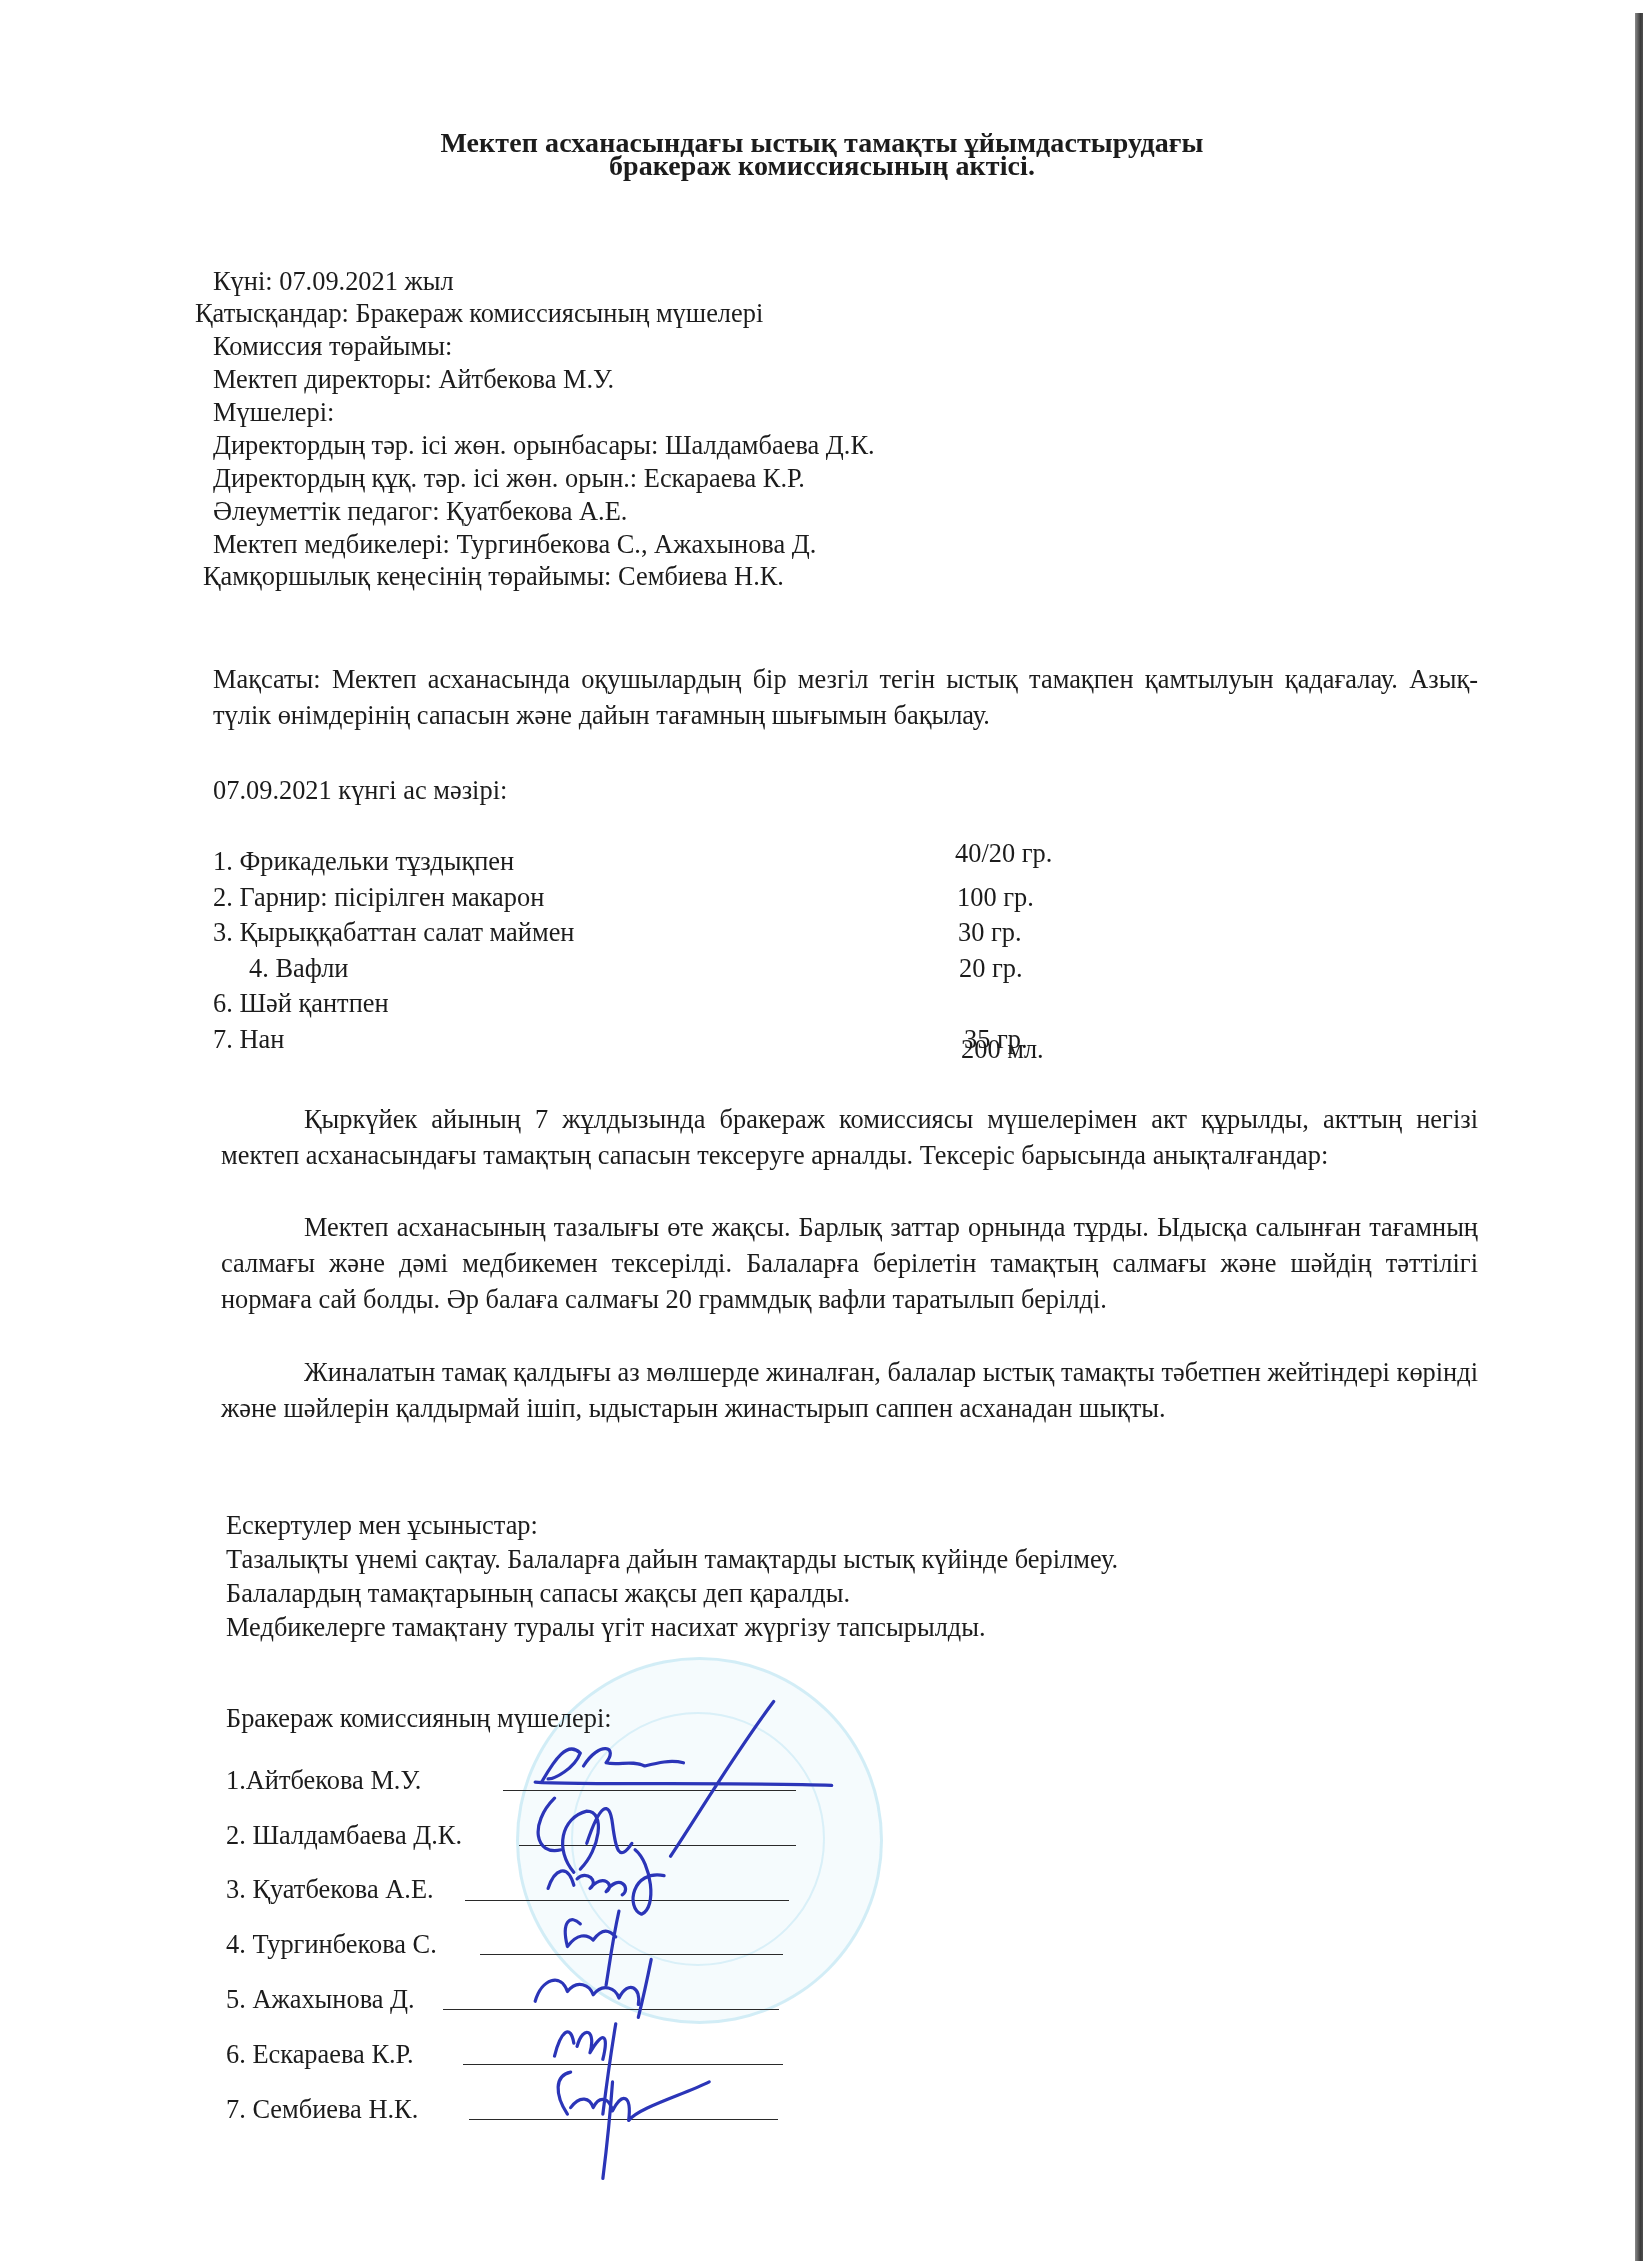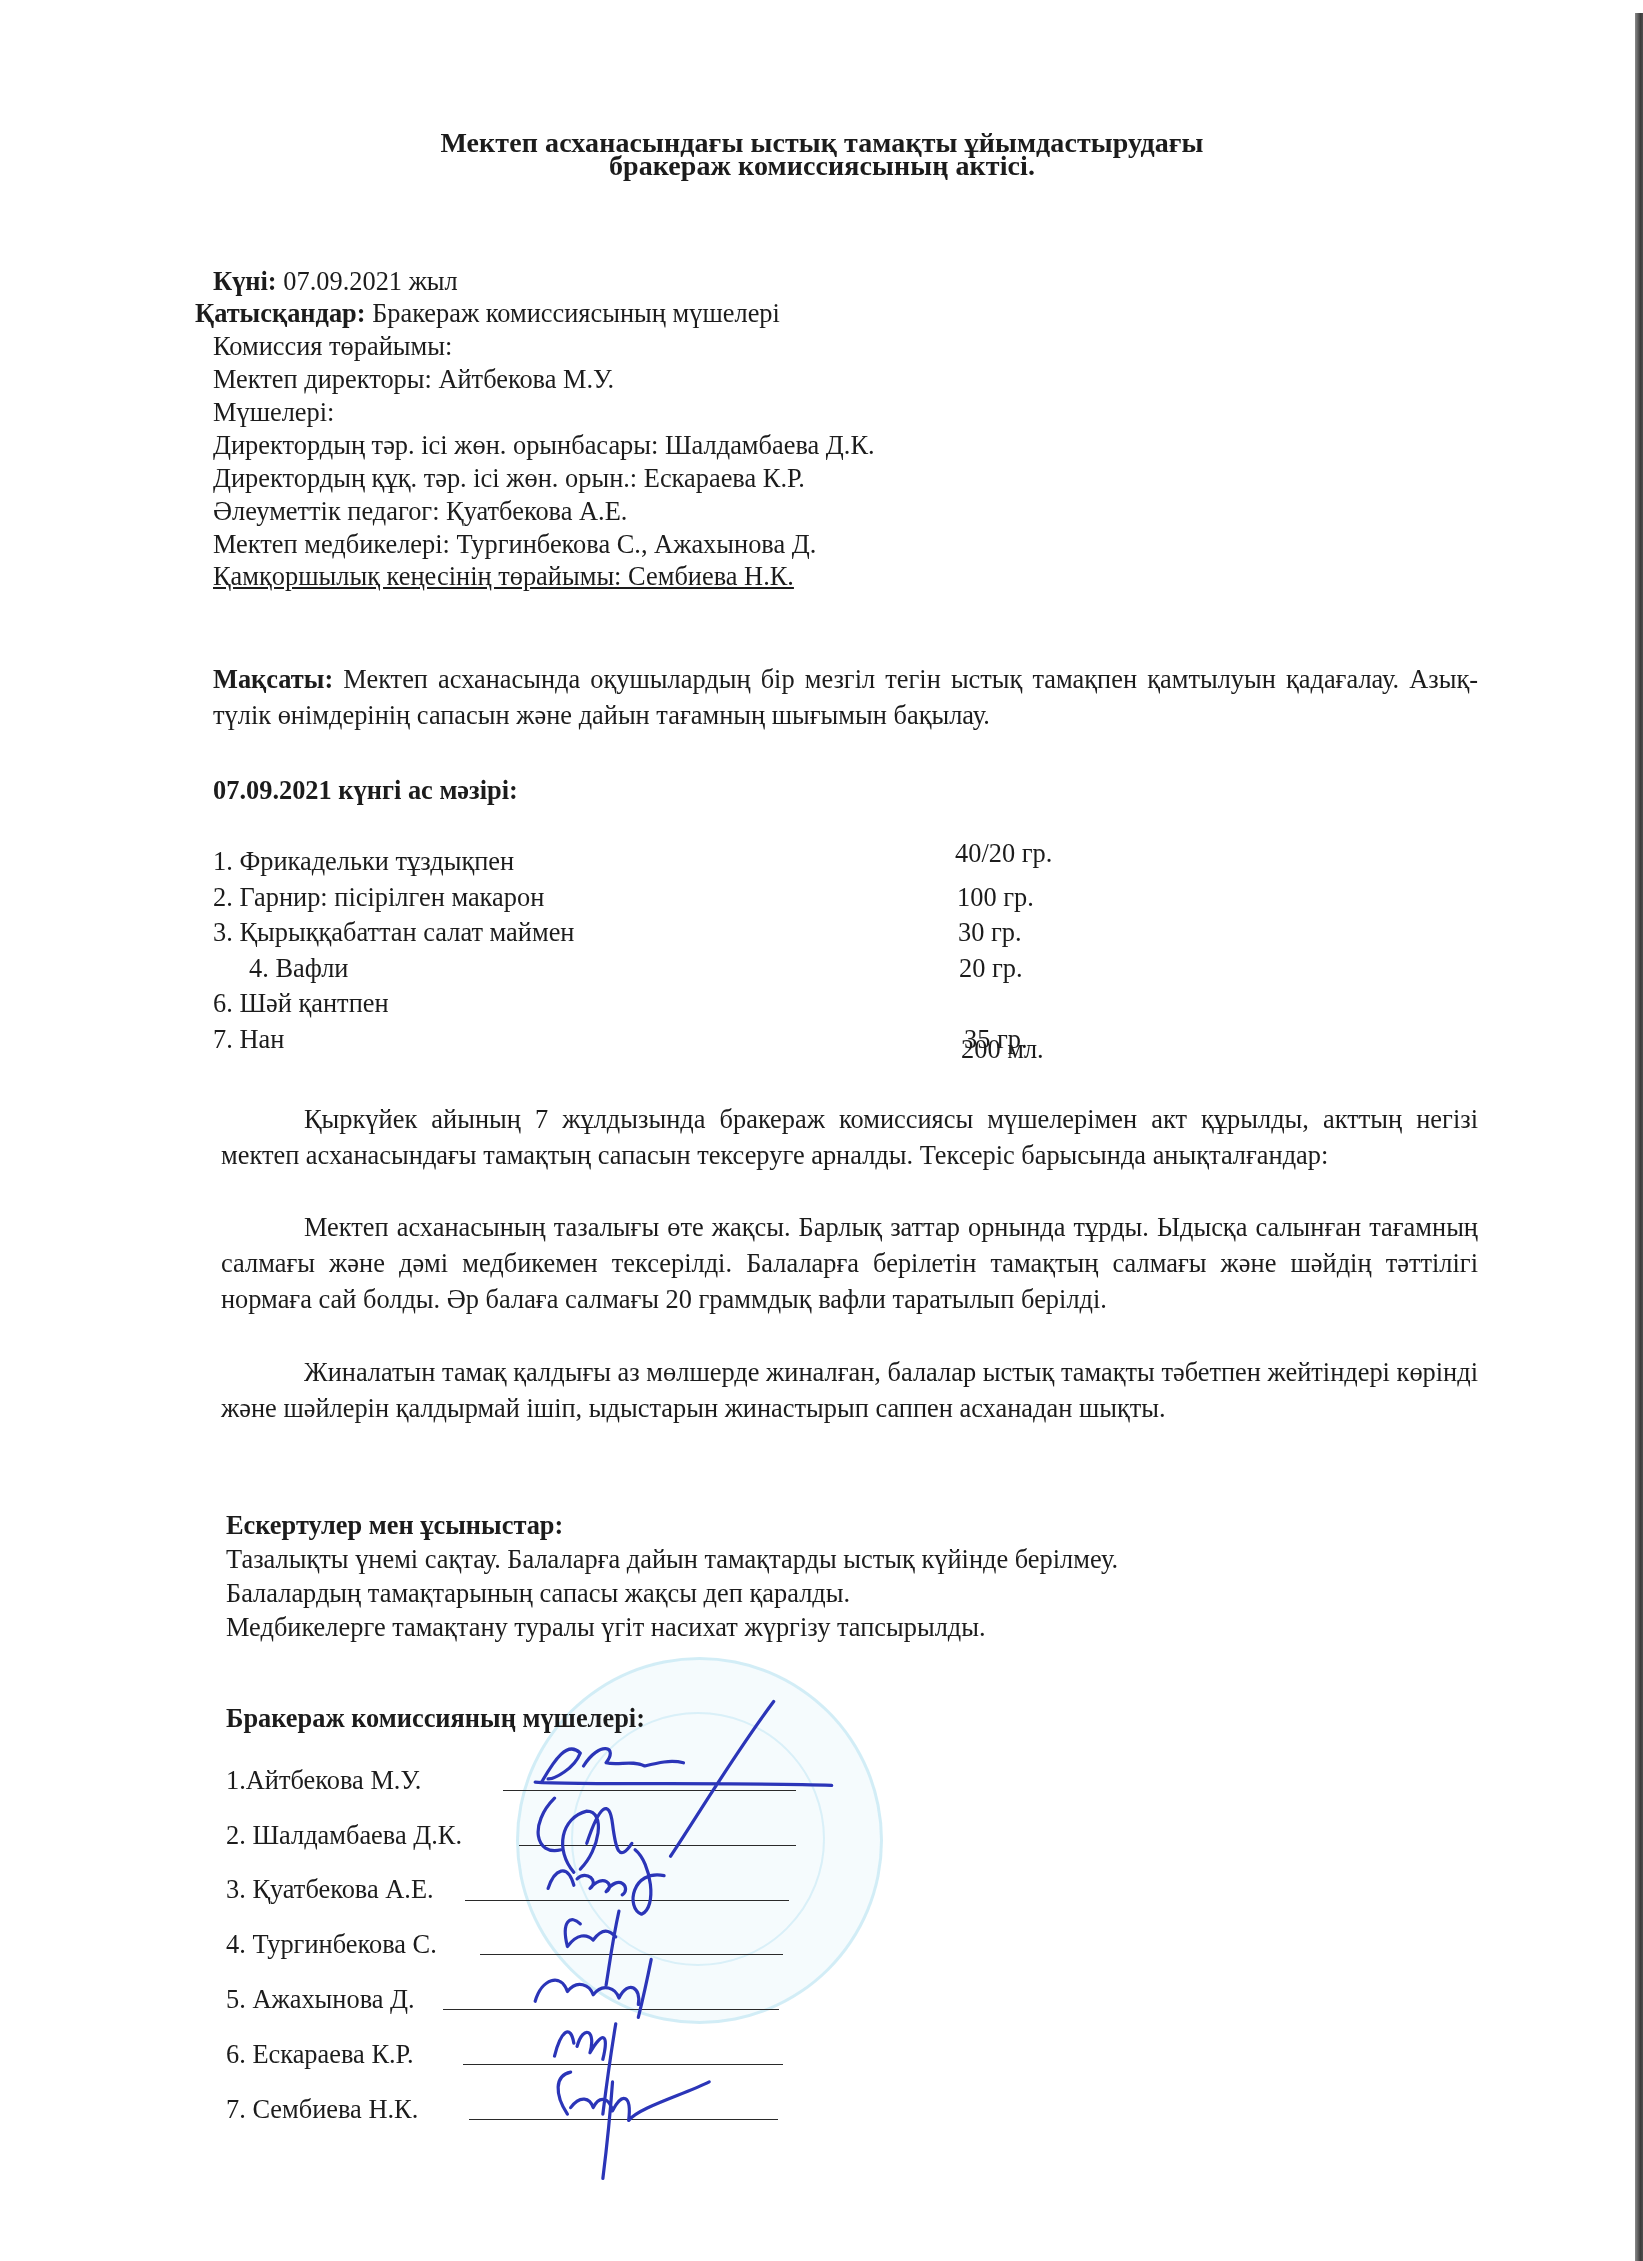--- a/index.html
+++ b/index.html
@@ -3,21 +3,21 @@
   <meta charset="utf-8">
   <style>
     html, body { margin: 0; padding: 0; background: #ffffff; }
     body { width: 1644px; height: 2261px; position: relative; overflow: hidden;
            font-family: "Liberation Serif", "DejaVu Serif", serif; color: #1c1c1c; }
     .scan-edge { position: absolute; top: 13px; right: 0; width: 9px; height: 2248px;
                  background: linear-gradient(to right, #8a8a8a, #3c3c3c 60%, #555); }
     .abs { position: absolute; white-space: nowrap; }
     .title { left: 0; width: 1644px; text-align: center; font-weight: bold; font-size: 28px; letter-spacing: 0.1px; }
     .line { font-size: 26.4px; line-height: 1; }
-    .b { font-weight: bold; }
+    .b { font-weight: normal; }
     .para { position: absolute; left: 221px; width: 1257px; font-size: 26.4px; line-height: 36px;
             text-align: justify; white-space: normal; }
     .para .indent { display: inline-block; width: 83px; }
     .sig-row { position: absolute; left: 226px; font-size: 26.4px; white-space: nowrap; }
     .sig-line { position: absolute; height: 0; border-top: 1.9px solid #2a2a2a; }
     .stamp { position: absolute; left: 516px; top: 1657px; width: 361px; height: 361px; border-radius: 50%;
              border: 3.9px solid rgba(120, 200, 230, 0.28); background: rgba(170, 225, 240, 0.12); }
     .stamp-inner { position: absolute; left: 52px; top: 52px; width: 250px; height: 250px; border-radius: 50%;
                    border: 2.6px solid rgba(120, 200, 230, 0.22); }
     svg.sig { position: absolute; overflow: visible; }
@@ -37,21 +37,21 @@
 <div class="abs line" style="left:195px; top:300px;">
   <span class="b">Қатысқандар:</span><span> Бракераж комиссиясының мүшелері</span>
 </div>
 <div class="abs line" style="left:213px; top:333px;">Комиссия төрайымы:</div>
 <div class="abs line" style="left:213px; top:366px;">Мектеп директоры: Айтбекова М.У.</div>
 <div class="abs line" style="left:213px; top:399px;">Мүшелері:</div>
 <div class="abs line" style="left:213px; top:432px;">Директордың тәр. ісі жөн. орынбасары: Шалдамбаева Д.К.</div>
 <div class="abs line" style="left:213px; top:465px;">Директордың құқ. тәр. ісі жөн. орын.: Ескараева К.Р.</div>
 <div class="abs line" style="left:213px; top:498px;">Әлеуметтік педагог: Қуатбекова А.Е.</div>
 <div class="abs line" style="left:213px; top:531px;">Мектеп медбикелері: Тургинбекова С., Ажахынова Д.</div>
-<div class="abs line" style="left:213px; top:563px;text-decoration:underline;">Қамқоршылық кеңесінің төрайымы: Сембиева Н.К.</div>
+<div class="abs line" style="left:203px; top:563px;">Қамқоршылық кеңесінің төрайымы: Сембиева Н.К.</div>
 
 <div class="para" style="left:213px; top:661px; width:1265px;">
   <span class="b">Мақсаты:</span><span> Мектеп асханасында оқушылардың бір мезгіл тегін ыстық тамақпен қамтылуын қадағалау. Азық-түлік өнімдерінің сапасын және дайын тағамның шығымын бақылау.</span>
 </div>
 
 <div class="abs line b" style="left:213px; top:777px;">07.09.2021 күнгі ас мәзірі:</div>
 
 <div>
   <div class="abs line" style="left:213px; top:848px;">1. Фрикадельки тұздықпен</div>
   <div class="abs line" style="left:955px; top:840px;">40/20 гр.</div>

